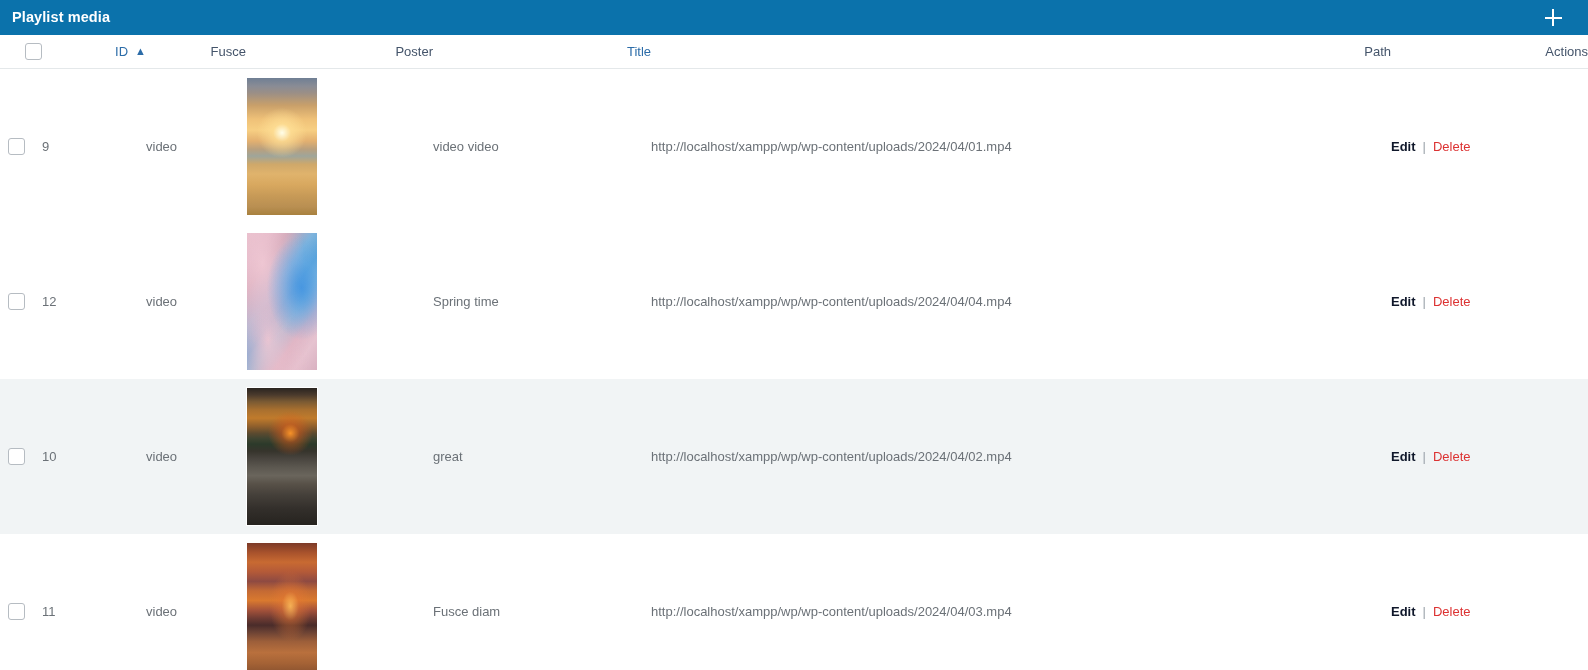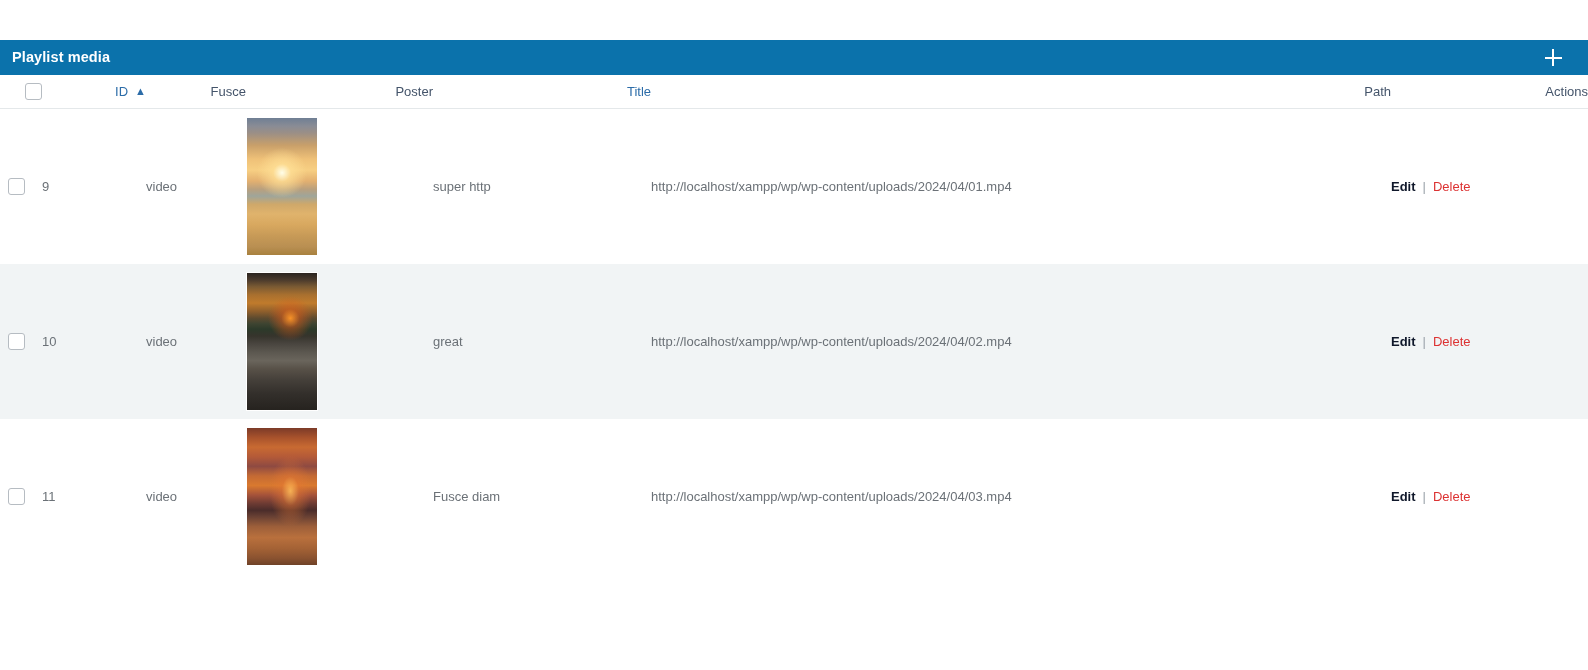--- a/index.html
+++ b/index.html
@@ -17,21 +17,20 @@
   }
 
   
   .titlebar {
     height: 35px;
     background: #0b72ab;
     display: flex;
     align-items: center;
     justify-content: space-between;
     padding: 0 22px 0 12px;
-    margin-top: 40px;
   }
   .titlebar-title {
     color: #ffffff;
     font-size: 14.5px;
     font-weight: bold;
     letter-spacing: .1px;
     line-height: 1;
   }
   .add-btn {
     width: 26px; height: 26px;
@@ -181,27 +180,51 @@
             <div class="poster" style="background-image:
                    radial-gradient(circle at 50% 40%, rgba(255,255,235,.98) 0%, rgba(255,224,150,.75) 10%, rgba(255,196,95,0) 28%),
                    linear-gradient(to bottom,
                      #6f7f94 0%, #8a8c95 6%, #9b8f86 11%,
                      #c9a06a 20%, #efc178 30%, #f7cf83 38%,
                      #e3b070 46%, #b9a07e 52%, #9fa59a 57%,
                      #cfa86a 63%, #e0b36c 70%, #d8a85f 78%,
                      #c79a57 86%, #b98f52 94%, #a8813f 100%);"></div>
           </div>
         </td>
-        <td class="col-title">super http</td>
+        <td class="col-title">video video</td>
         <td class="col-path nowrap">http://localhost/xampp/wp/wp-content/uploads/2024/04/01.mp4</td>
         <td class="col-actions actions">
           <a class="act-edit">Edit</a><span class="act-sep">|</span><a class="act-delete">Delete</a>
         </td>
       </tr>
 
+      <tr class="row-height">
+        <td class="col-check">
+          <span class="checkbox"></span>
+        </td>
+        <td class="col-id">12</td>
+        <td class="col-type">video</td>
+        <td class="col-poster poster-cell">
+          <div class="poster-wrap">
+            <div class="poster" style="background-image:
+                   radial-gradient(ellipse at 78% 40%, rgba(70,150,225,.95) 0%, rgba(90,165,230,.55) 22%, rgba(255,255,255,0) 45%),
+                   radial-gradient(ellipse at 22% 22%, rgba(240,200,212,.95) 0%, rgba(236,190,204,.5) 30%, rgba(255,255,255,0) 55%),
+                   radial-gradient(ellipse at 30% 78%, rgba(238,198,210,.95) 0%, rgba(232,186,200,.5) 30%, rgba(255,255,255,0) 60%),
+                   linear-gradient(125deg,
+                     #e8c4d0 0%, #ddb6c6 14%, #c9a3b4 24%,
+                     #7fb4dd 40%, #5aa3d8 52%, #8cb9d8 62%,
+                     #dcb4c4 74%, #e6c3d0 86%, #d9b1c1 100%);"></div>
+          </div>
+        </td>
+        <td class="col-title">Spring time</td>
+        <td class="col-path nowrap">http://localhost/xampp/wp/wp-content/uploads/2024/04/04.mp4</td>
+        <td class="col-actions actions">
+          <a class="act-edit">Edit</a><span class="act-sep">|</span><a class="act-delete">Delete</a>
+        </td>
+      </tr>
 
       <tr class="row-height striped">
         <td class="col-check">
           <span class="checkbox"></span>
         </td>
         <td class="col-id">10</td>
         <td class="col-type">video</td>
         <td class="col-poster poster-cell">
           <div class="poster-wrap">
             <div class="poster" style="background-image:

